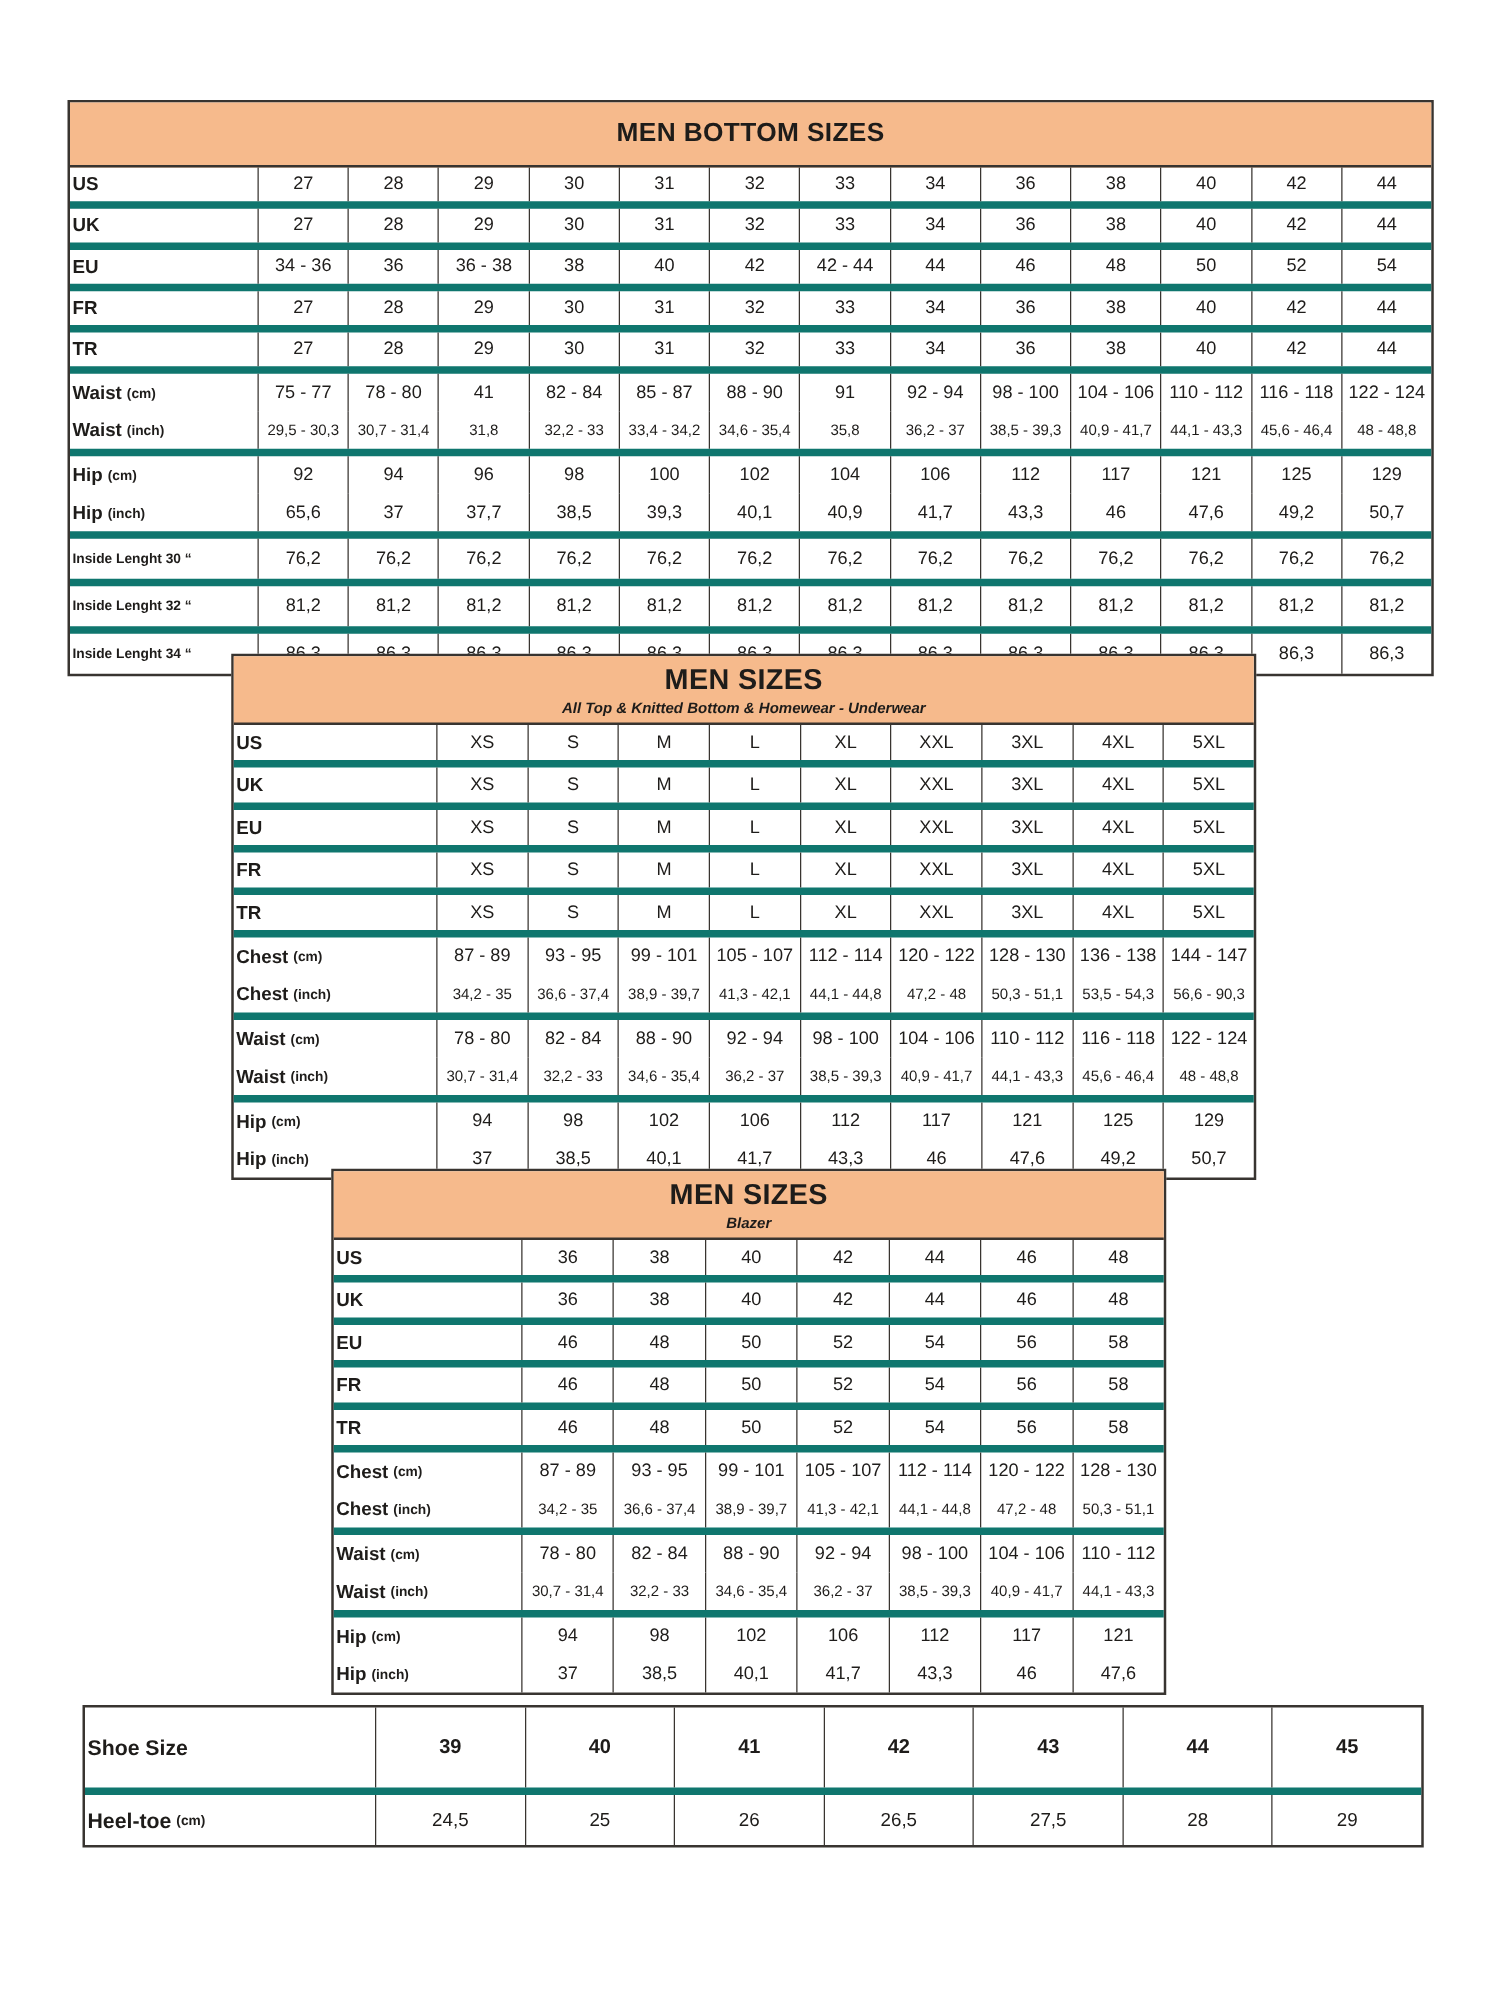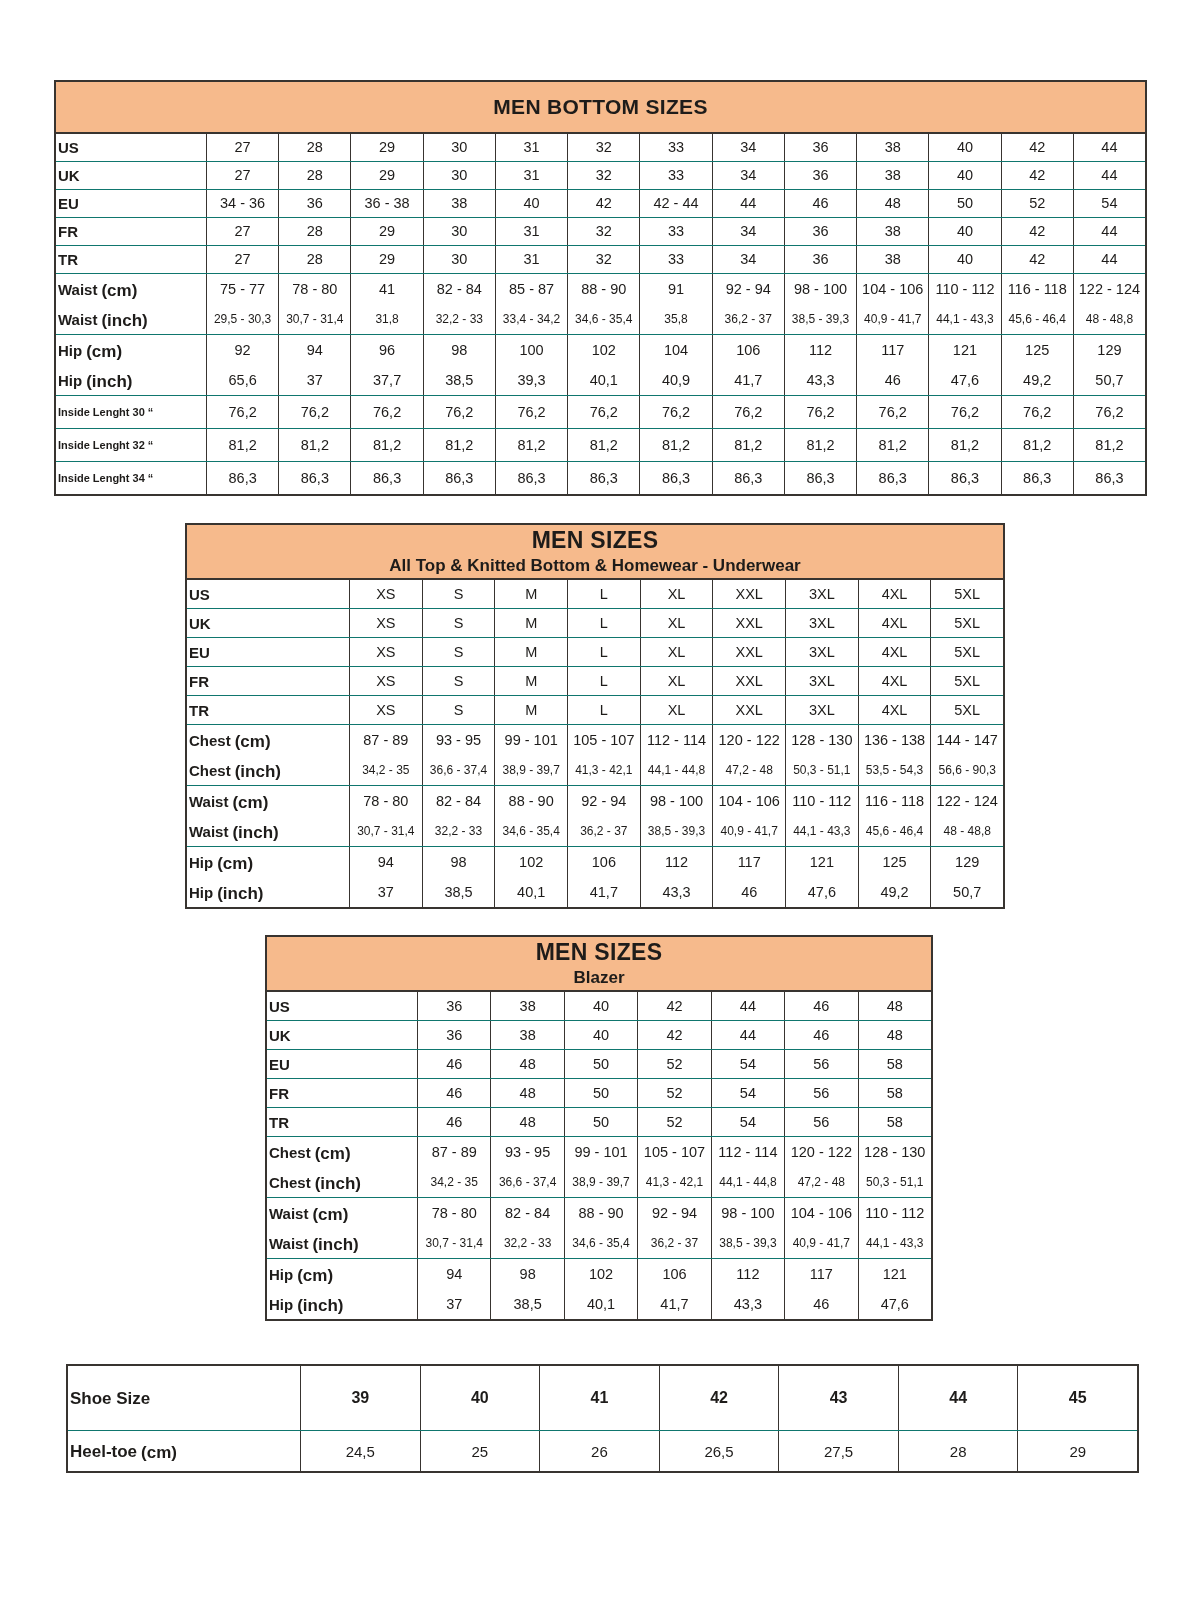--- a/index.html
+++ b/index.html
@@ -15,36 +15,36 @@
     background:#ffffff;
     box-sizing:border-box;
   }
   .thead{
     background:#F6BA8C;
     border-bottom:2px solid #383430;
     display:flex;flex-direction:column;align-items:center;justify-content:center;
     text-align:center;
   }
   .title{font-weight:bold;letter-spacing:.3px;}
-  .subtitle{font-weight:bold;font-size:17px;margin-top:2px;}
+  .subtitle{font-weight:bold;font-size:12px;margin-top:2px;font-style:italic;}
   .grp{}
-  .trow{display:flex;border-top:1px solid #0f766e;align-items:stretch;}
+  .trow{display:flex;border-top:6px solid #0f766e;align-items:stretch;}
   .trow.first,.trow.cont{border-top:none;}
   .cell{
     display:flex;align-items:center;justify-content:center;
     border-left:1px solid #383430;box-sizing:border-box;
     font-size:14.5px;line-height:1;white-space:nowrap;overflow:hidden;
   }
   .cell:first-child{border-left:none;}
   .cell.val{flex:1 1 0;}
   .cell.label{
     justify-content:flex-start;padding-left:2px;
     font-weight:bold;font-size:15px;flex:0 0 auto;
   }
-  .cell.label .unit{font-size:17px;font-weight:bold;margin-left:4px;position:relative;top:1px;}
+  .cell.label .unit{font-size:11px;font-weight:bold;margin-left:4px;position:relative;top:1px;}
   .cell.label.label-sm{font-size:11px;}
   .trow.cells-sm .cell.val{font-size:12px;}
 
   
   .t1{left:54px;top:80px;width:1093px;}
   .t1 .thead{height:50px;}
   .t1 .title{font-size:21px;}
   .t1 .trow{height:27px;}
   .t1 .grp.dual .trow{height:30px;}
   .t1 .grp:nth-child(n+8) .trow{height:32px;}

